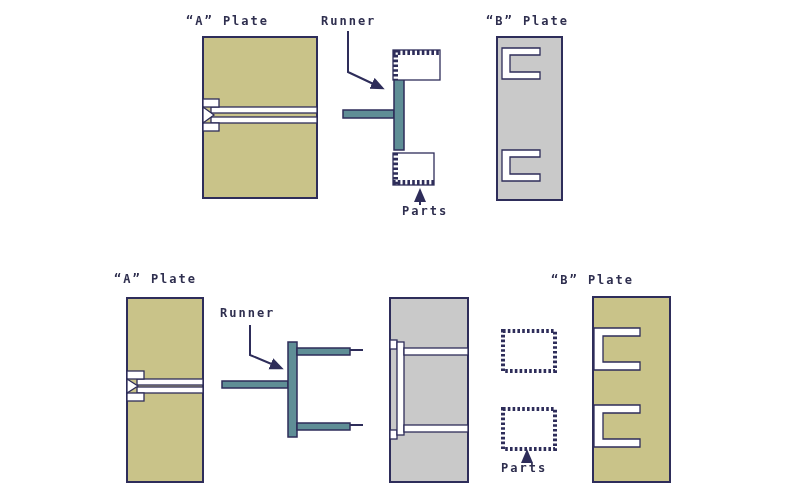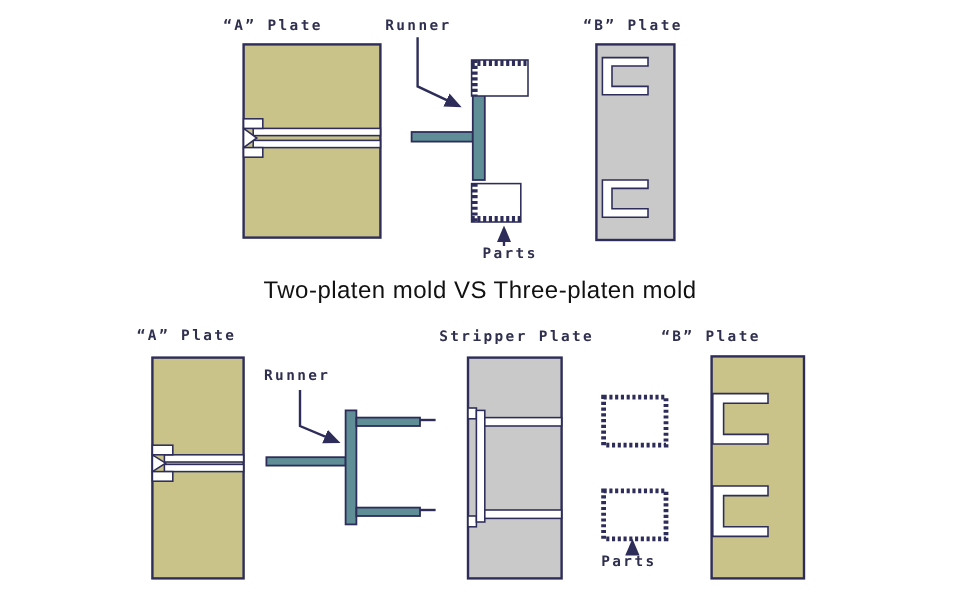--- a/index.html
+++ b/index.html
@@ -122,20 +122,18 @@
       <path class="chan" d="M594,328 h46 v8 h-37 v26 h37 v8 h-46 z"></path>
       <path class="chan" d="M594,405 h46 v8 h-37 v26 h37 v8 h-46 z"></path>
     </g>
   </svg>
 
   <div class="lbl" style="left:186px; top:14px;">“A” Plate</div>
   <div class="lbl" style="left:321px; top:14px;">Runner</div>
   <div class="lbl" style="left:402px; top:204px;">Parts</div>
   <div class="lbl" style="left:486px; top:14px;">“B” Plate</div>
 
-  <div class="title">Two-platen mold VS Three-platen mold</div>
 
   <div class="lbl" style="left:114px; top:272px;">“A” Plate</div>
   <div class="lbl" style="left:220px; top:306px;">Runner</div>
-  <div class="lbl" style="left:366px; top:273px;">Stripper Plate</div>
   <div class="lbl" style="left:501px; top:461px;">Parts</div>
   <div class="lbl" style="left:551px; top:273px;">“B” Plate</div>
 </div>
 
 </body></html>

